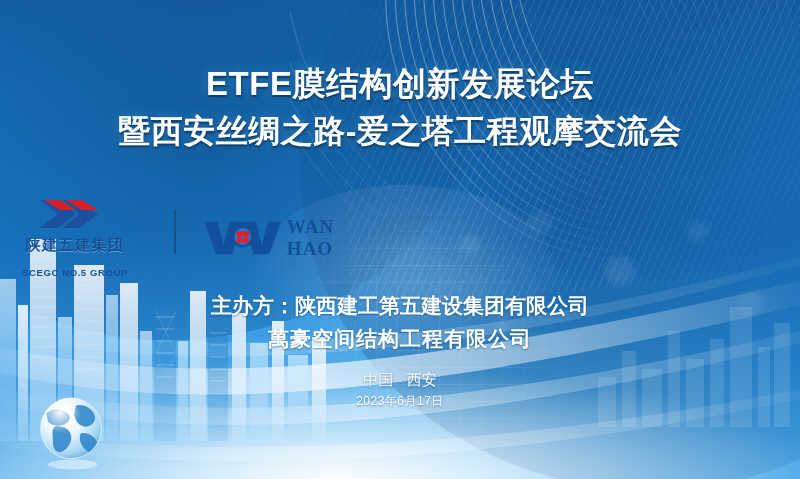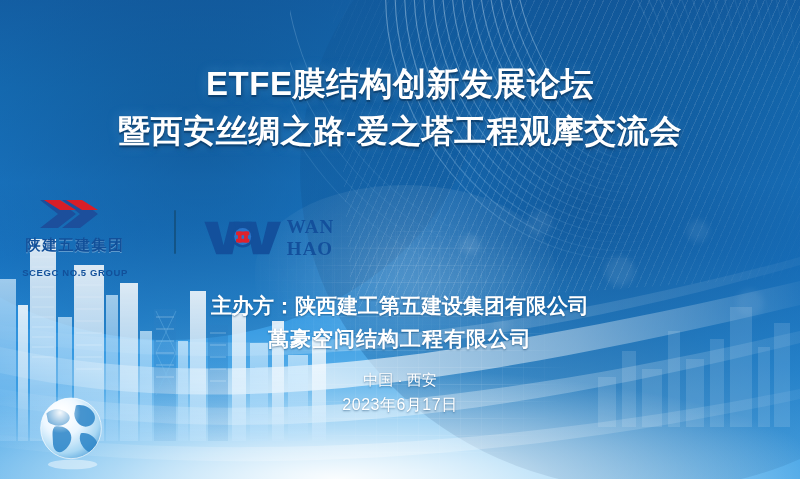--- a/index.html
+++ b/index.html
@@ -168,21 +168,21 @@
     color:#ffffff;font-weight:700;font-size:21px;line-height:1.55;
     text-shadow:0 1px 2px rgba(10,58,100,.55);
   }
   .host-2{letter-spacing:1px;}
 
   .place{
     position:absolute;left:0;right:0;top:368px;text-align:center;
     color:#ffffff;font-weight:400;font-size:15px;line-height:1.6;
     text-shadow:0 1px 2px rgba(10,58,100,.5);
   }
-  .place .date{font-size:16px;letter-spacing:.5px;}
+  .place .date{font-size:12px;letter-spacing:.5px;}
 </style>
 </head>
 <body>
 
 <div class="stage">
 
   <div class="bg-base"></div>
   <div class="bg-topdark"></div>
   <div class="bg-topleft"></div>
   <div class="bg-rightglow"></div>

